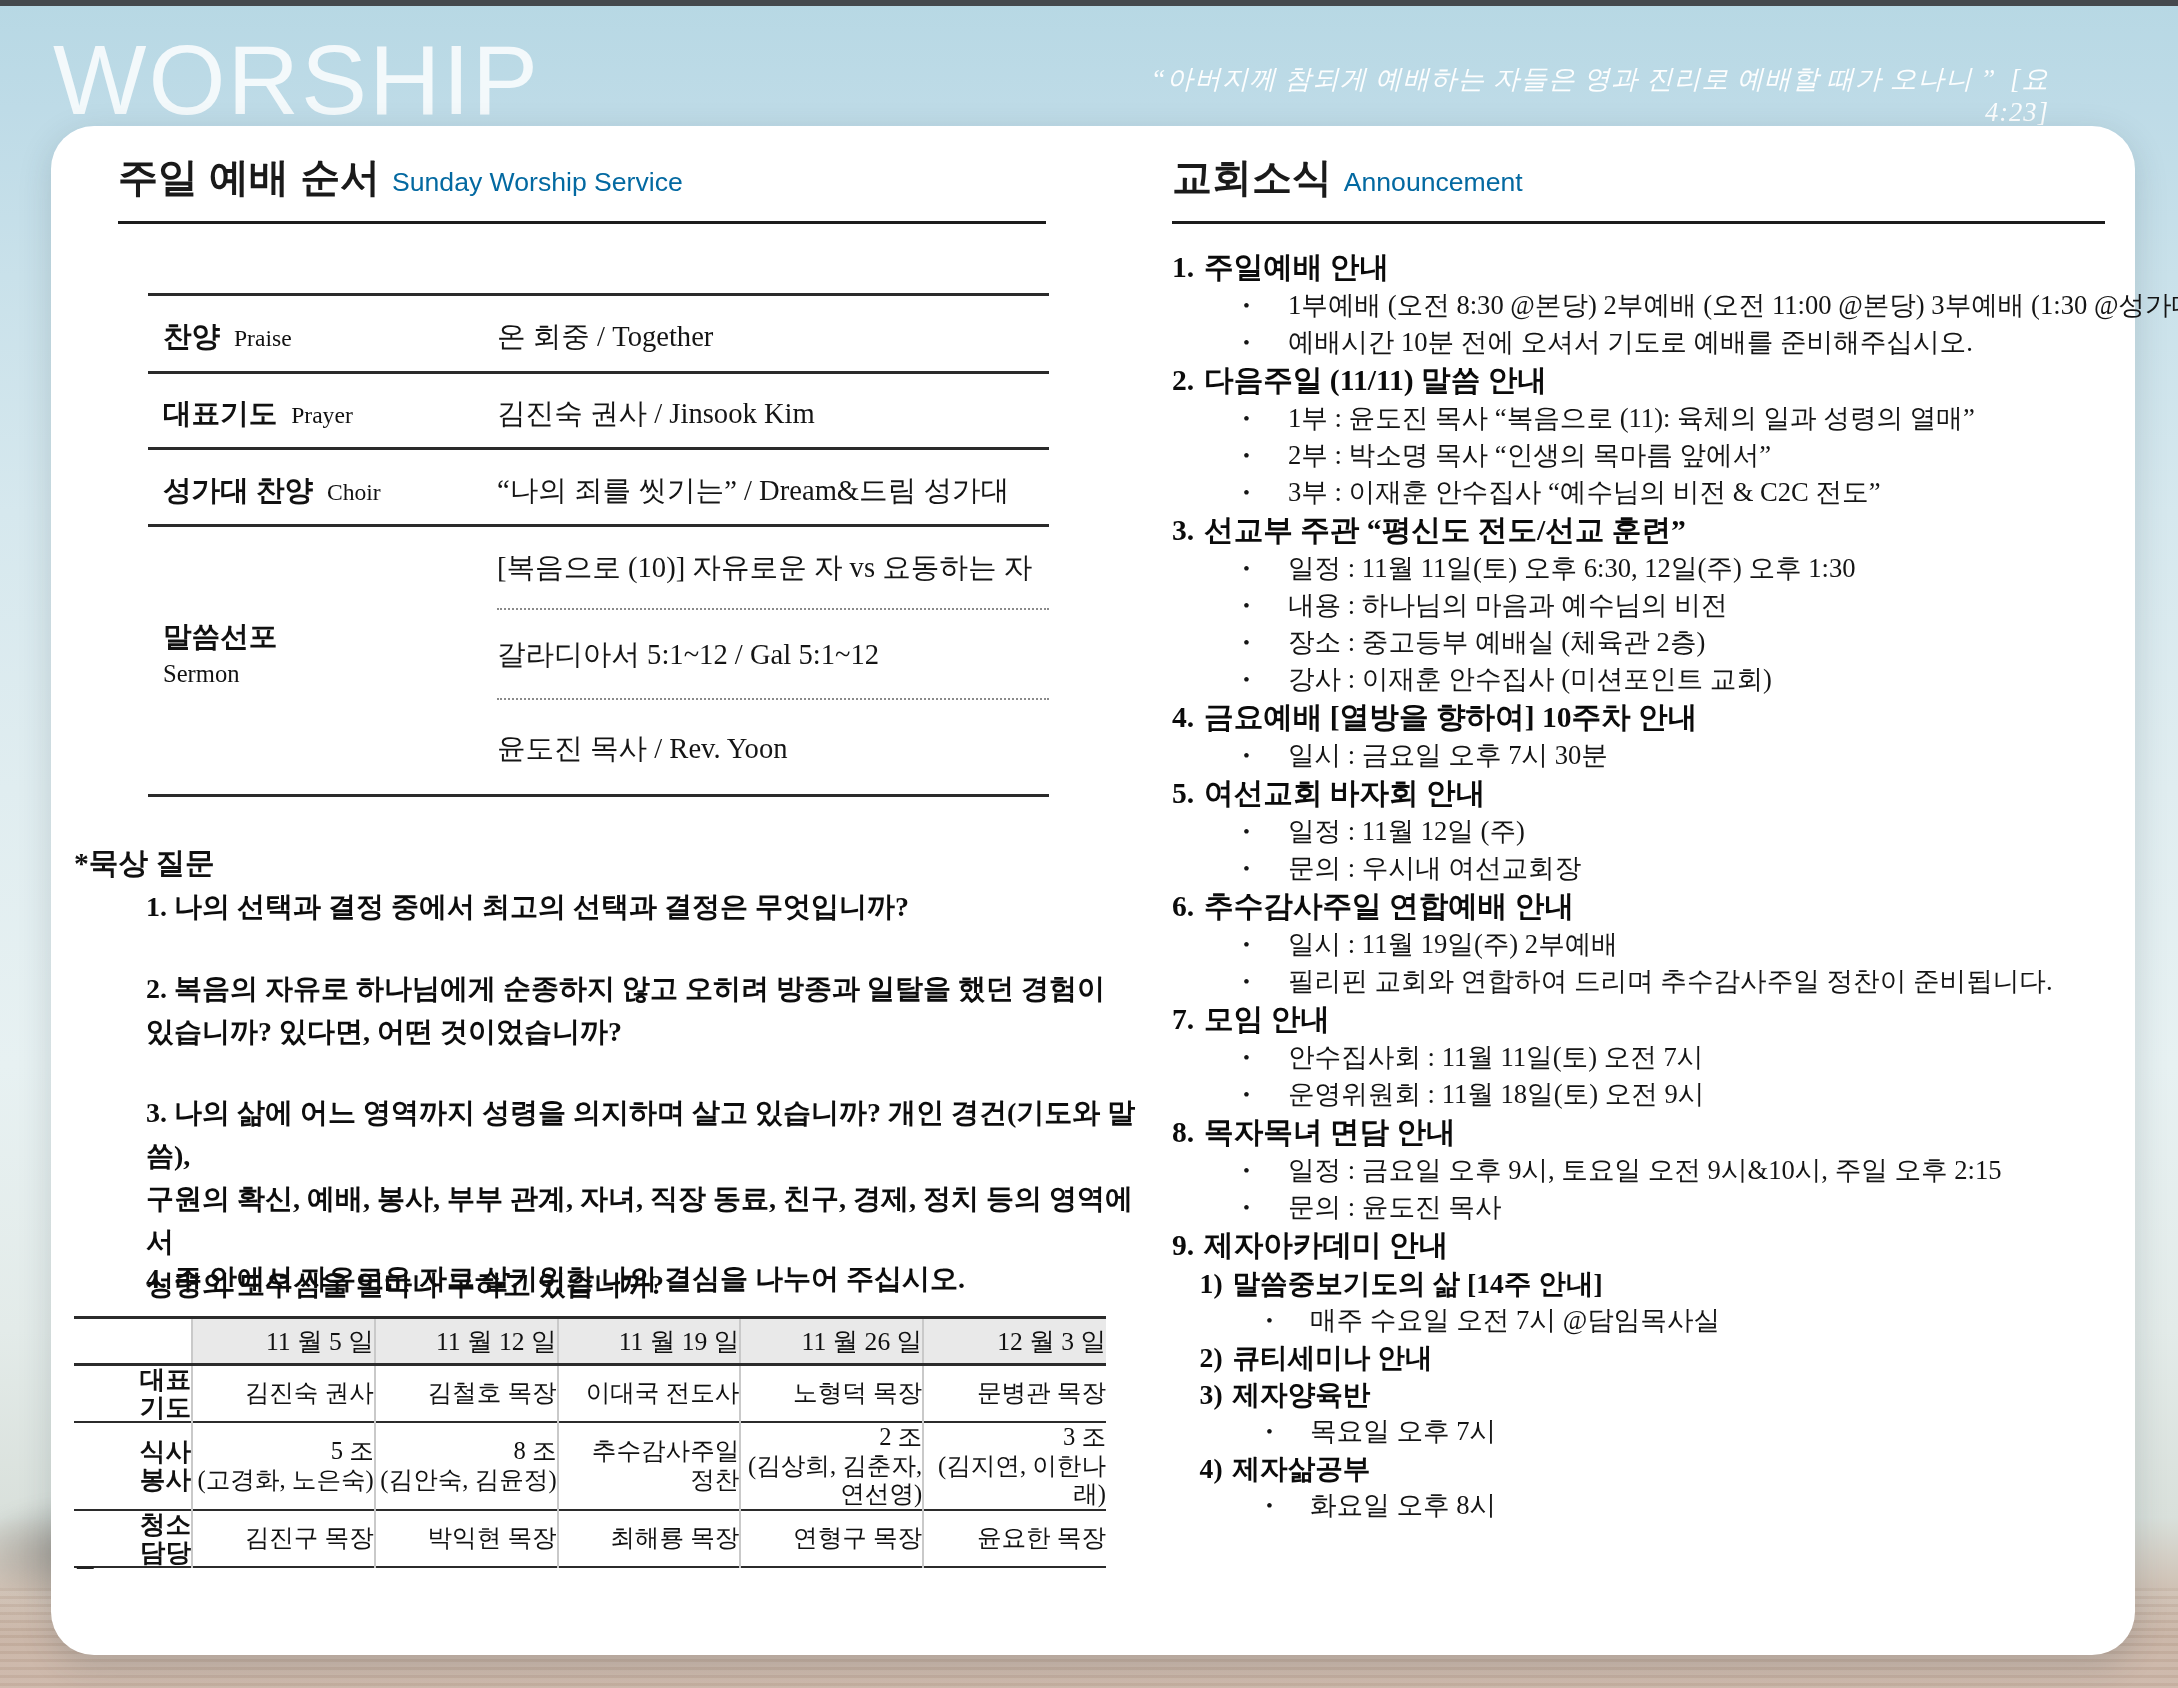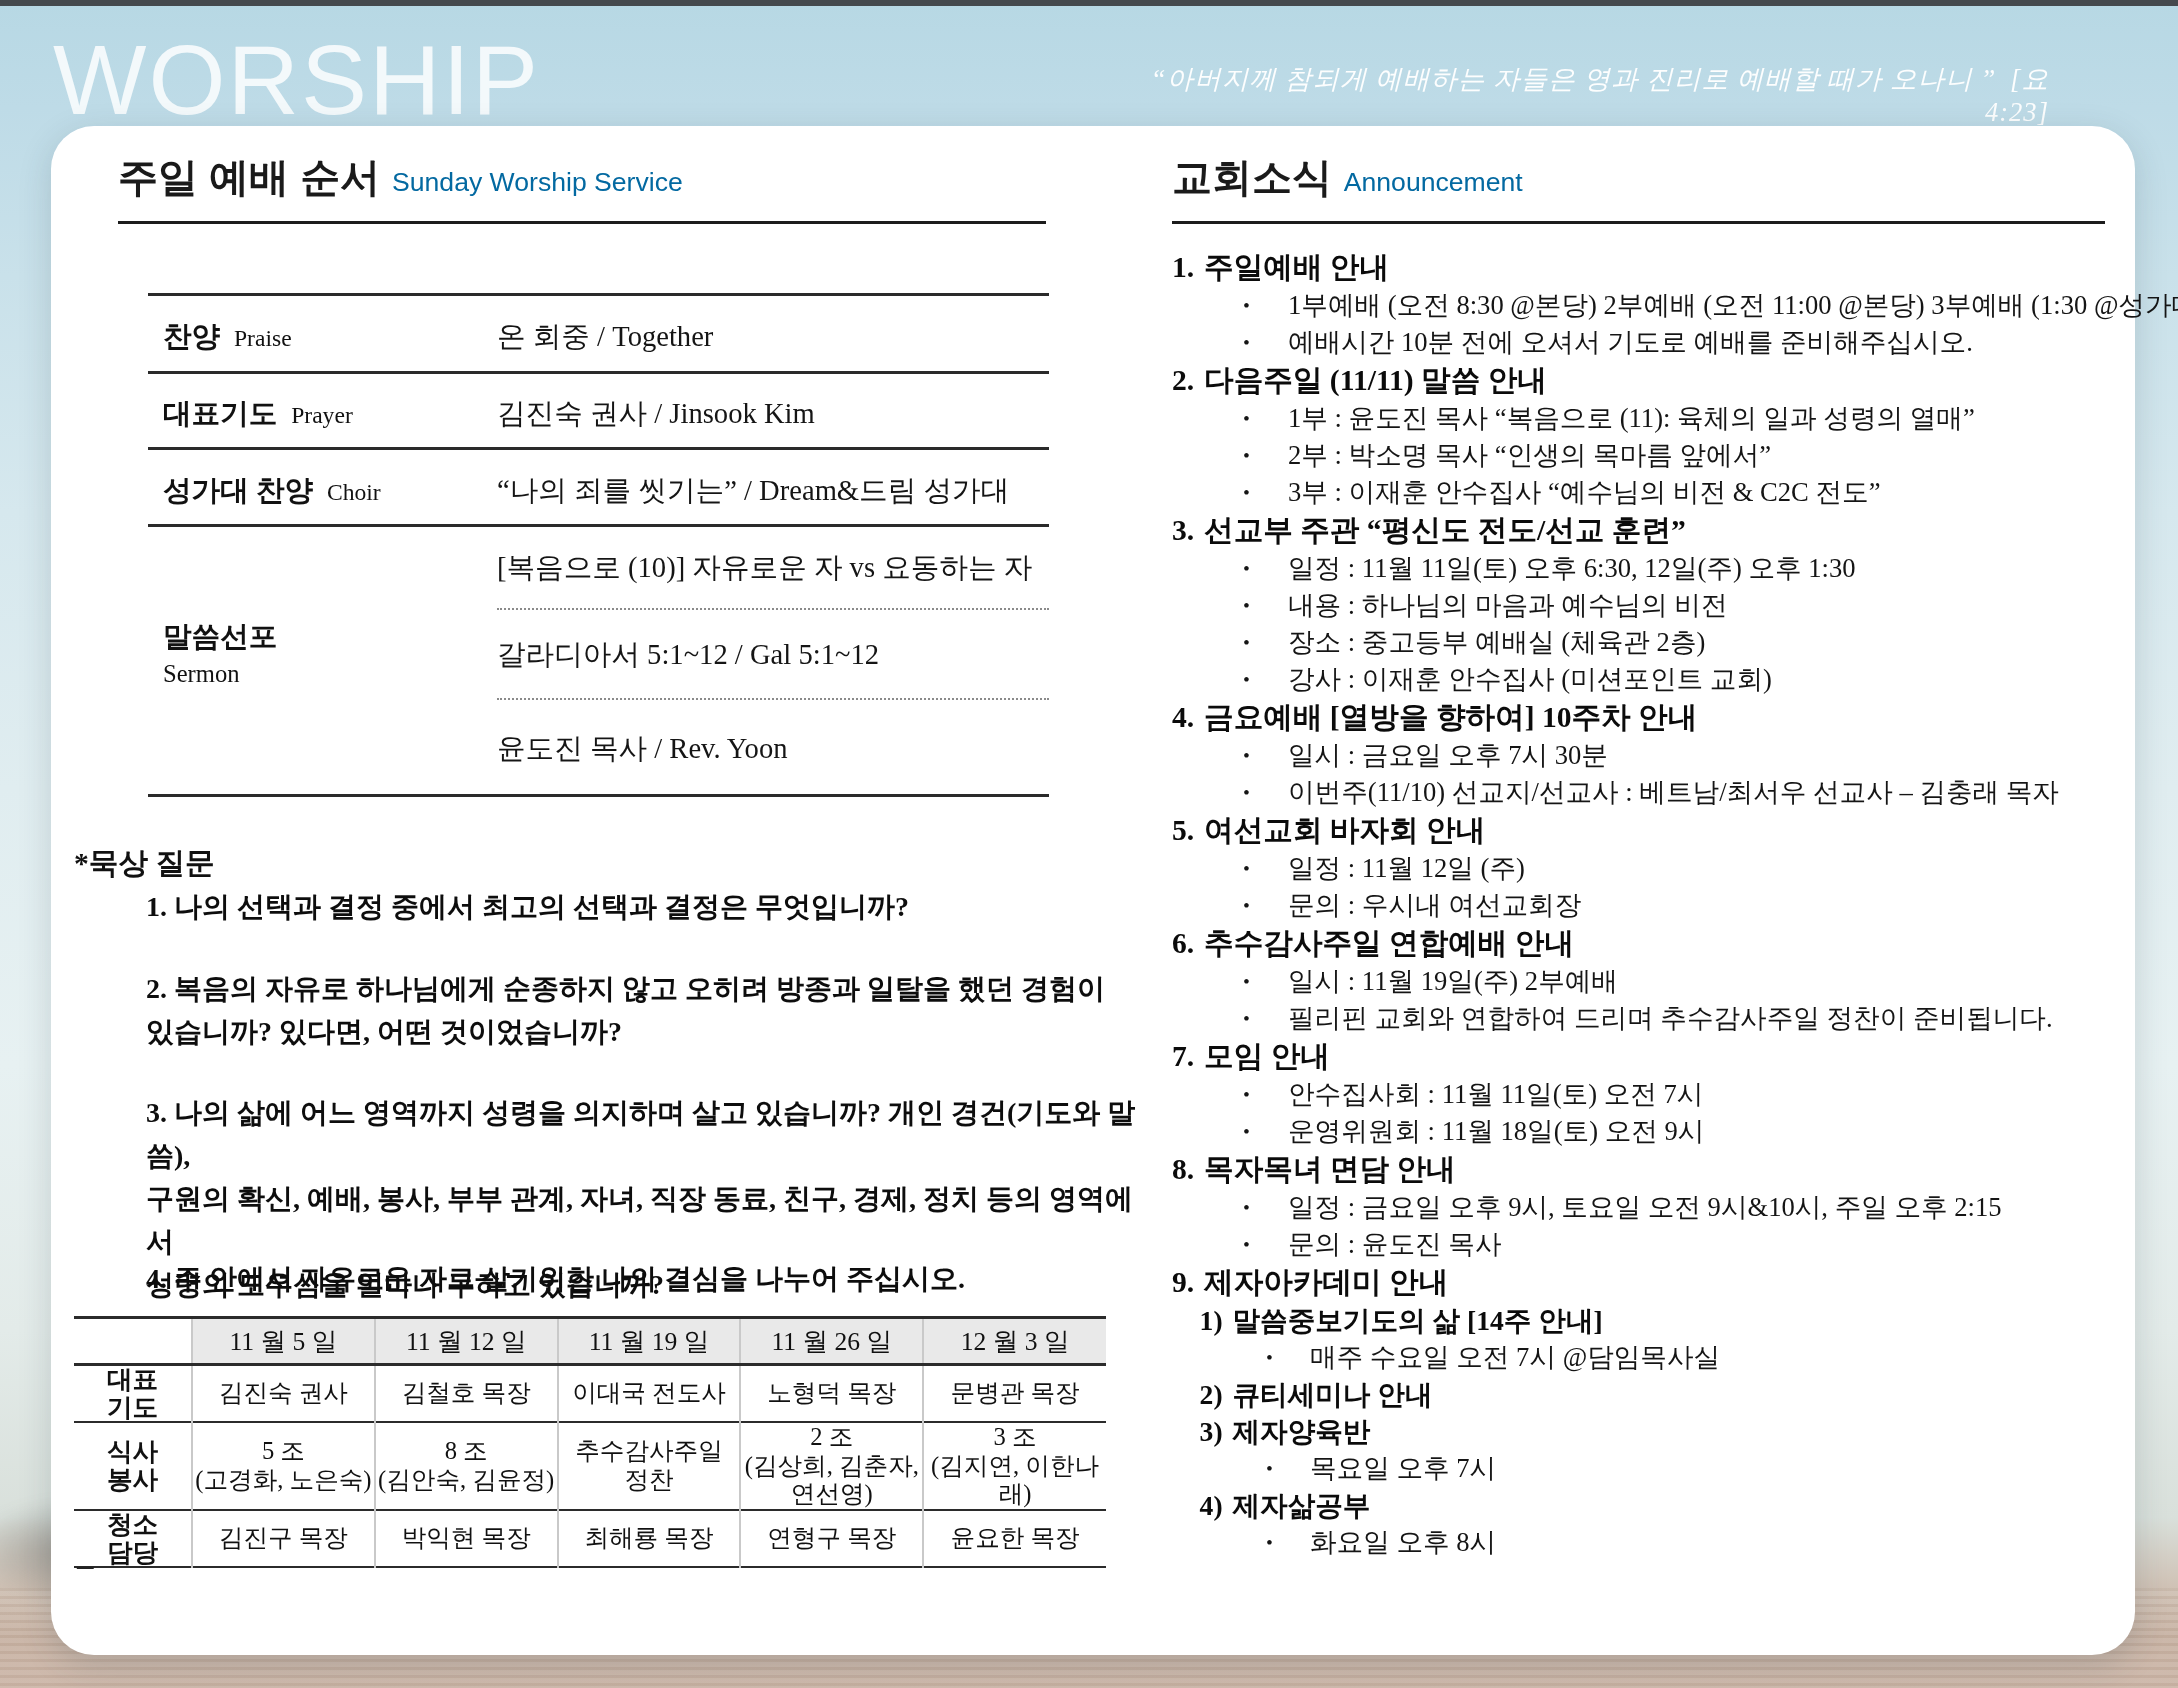--- a/index.html
+++ b/index.html
@@ -40,21 +40,21 @@
   .w-label{font-size:28.6px;font-weight:700;white-space:nowrap;}
   .w-label .en{font-size:23.6px;font-weight:400;margin-left:13.8px;}
   .w-value{font-size:28.6px;white-space:nowrap;color:#151515;}
   .sermon-label .kr{font-size:28.6px;font-weight:700;display:block;}
   .sermon-label .en{font-size:24.6px;display:block;margin-top:3.9px;}
   
   .med-head{font-size:29.6px;font-weight:700;white-space:nowrap;}
   .med-q{font-size:28px;font-weight:600;line-height:43px;white-space:pre-line;width:995px;color:#0d0d0d;}
   
   table.duty{border-collapse:collapse;table-layout:fixed;width:1032px;
-    font-size:25.6px;text-align:center;}
+    font-size:25.6px;text-align:right;}
   table.duty td,table.duty th{padding:0;vertical-align:middle;font-weight:400;}
   table.duty td:not(:first-child),table.duty th:not(:first-child){border-left:2px solid #c9c9c9;}
   table.duty thead tr{border-top:3px solid #2b2b2b;border-bottom:3px solid #2b2b2b;height:47px;}
   table.duty tbody tr{border-bottom:2.5px solid #2b2b2b;}
   table.duty thead th.date{background:#e9e9e9;}
   table.duty .rowlab{font-weight:700;white-space:pre-line;line-height:27.6px;font-size:25.6px;}
   table.duty .cell{white-space:pre-line;line-height:28.6px;font-size:24.6px;}
   table.duty tr.r1{height:53px;} table.duty tr.r2{height:75px;} table.duty tr.r3{height:51px;}
   .dash{font-size:33px;font-weight:700;color:#222;}
   
@@ -207,21 +207,20 @@
     <div class="ann-b">3부 : 이재훈 안수집사 “예수님의 비전 &amp; C2C 전도”</div>
 
     <div class="ann-h"><span>3.</span><span class="sp">선교부 주관 “평신도 전도/선교 훈련”</span></div>
     <div class="ann-b">일정 : 11월 11일(토) 오후 6:30, 12일(주) 오후 1:30</div>
     <div class="ann-b">내용 : 하나님의 마음과 예수님의 비전</div>
     <div class="ann-b">장소 : 중고등부 예배실 (체육관 2층)</div>
     <div class="ann-b">강사 : 이재훈 안수집사 (미션포인트 교회)</div>
 
     <div class="ann-h"><span>4.</span><span class="sp">금요예배 [열방을 향하여] 10주차 안내</span></div>
     <div class="ann-b">일시 : 금요일 오후 7시 30분</div>
-    <div class="ann-b">이번주(11/10) 선교지/선교사 : 베트남/최서우 선교사 – 김충래 목자</div>
 
     <div class="ann-h"><span>5.</span><span class="sp">여선교회 바자회 안내</span></div>
     <div class="ann-b">일정 : 11월 12일 (주)</div>
     <div class="ann-b">문의 : 우시내 여선교회장</div>
 
     <div class="ann-h"><span>6.</span><span class="sp">추수감사주일 연합예배 안내</span></div>
     <div class="ann-b">일시 : 11월 19일(주) 2부예배</div>
     <div class="ann-b">필리핀 교회와 연합하여 드리며 추수감사주일 정찬이 준비됩니다.</div>
 
     <div class="ann-h"><span>7.</span><span class="sp">모임 안내</span></div>

